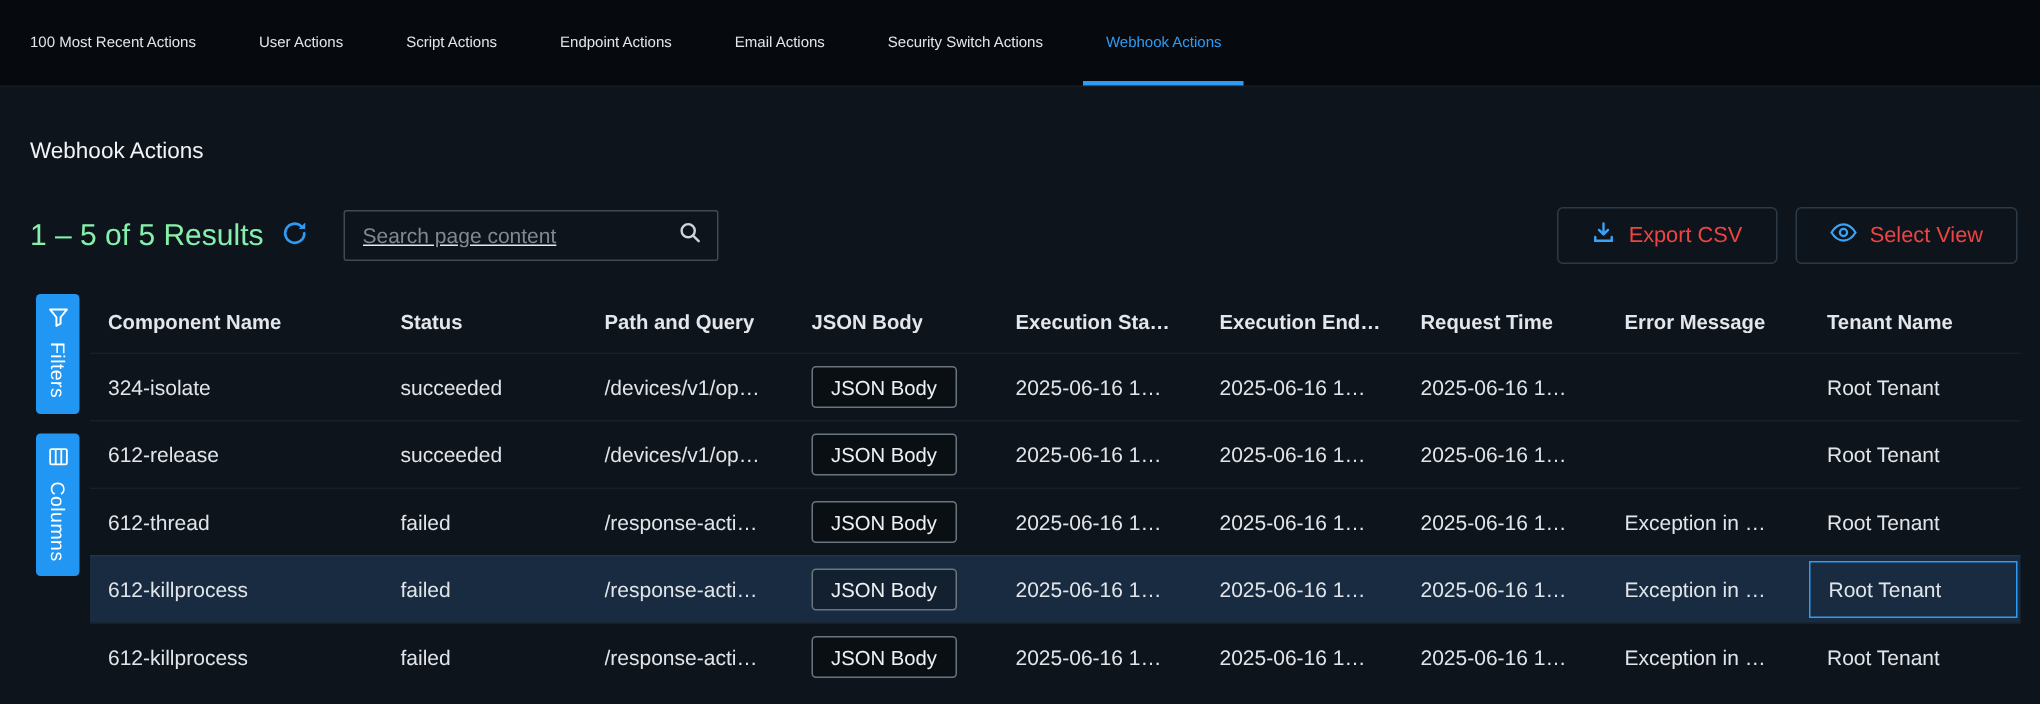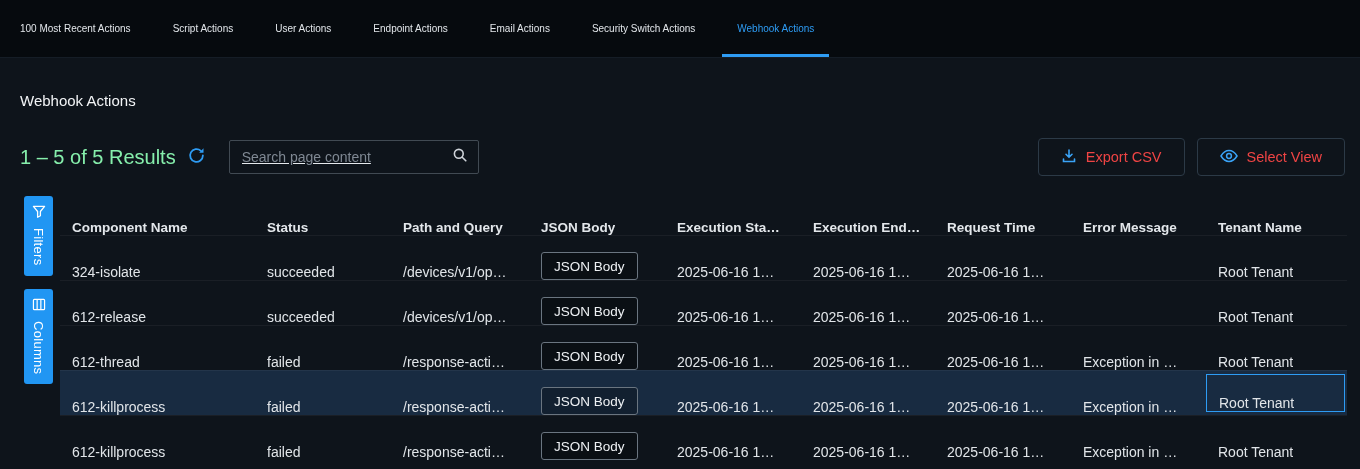--- a/index.html
+++ b/index.html
@@ -92,40 +92,40 @@
   .thead { height:42px; }
   .thead .cell {
     font-weight:700; font-size:13.5px; color:#e3e7eb;
   }
   .trow.data {
     height:45px; border-top:1px solid rgba(255,255,255,0.05);
     font-size:14px; color:#e1e5e9;
   }
   .trow.data.selected { background:#182b41; }
   .cell {
-    display:flex; align-items:flex-end; height:100%;
+    display:flex; align-items:center; height:100%;
     padding-left:12px; overflow:hidden; white-space:nowrap;
   }
   .cell span { overflow:hidden; text-overflow:ellipsis; white-space:nowrap; }
   .trow.data.selected .cell-tenant {
     height:38px; align-self:center; border:1px solid #2e9cf4; margin-right:2px;
   }
   .json-btn {
     height:28px; padding:0 12px; border:1px solid #6a7580; border-radius:3px;
     background:rgba(0,0,0,0.25); color:#eef1f4; font-size:13.5px;
     font-family:inherit; cursor:pointer; white-space:nowrap;
   }
 </style>
 </head>
 <body>
 
 <header class="tabbar">
   <div class="tab">100 Most Recent Actions</div>
+  <div class="tab">User Actions</div>
   <div class="tab">Script Actions</div>
-  <div class="tab">User Actions</div>
   <div class="tab">Endpoint Actions</div>
   <div class="tab">Email Actions</div>
   <div class="tab">Security Switch Actions</div>
   <div class="tab active">Webhook Actions</div>
 </header>
 
 <h1 class="page-title">Webhook Actions</h1>
 
 <div class="toolbar">
   <span class="results">1 – 5 of 5 Results</span>

